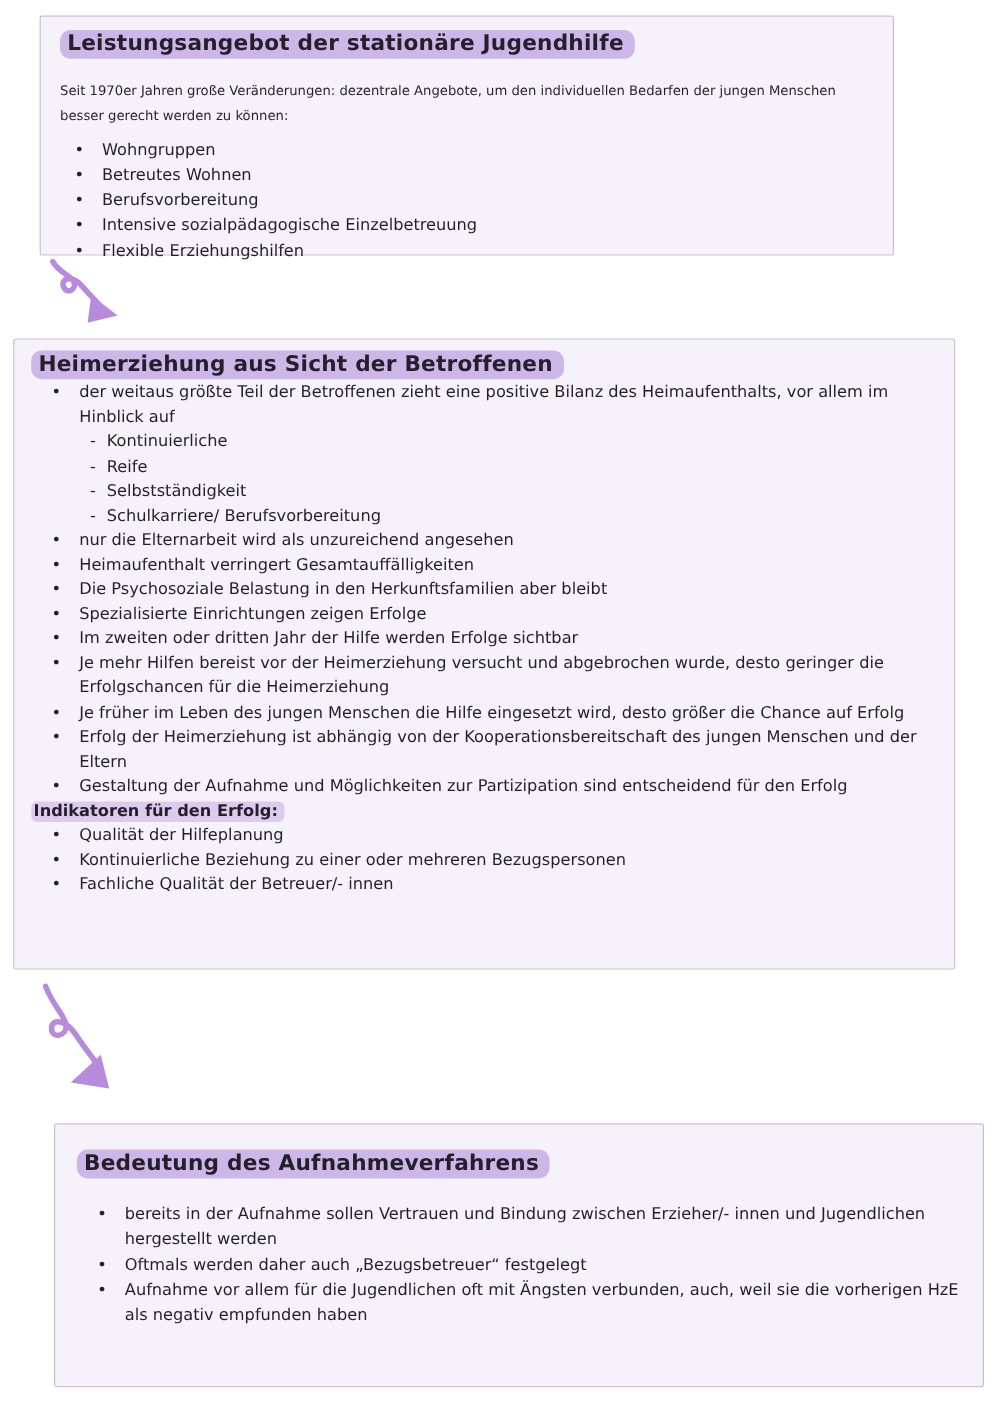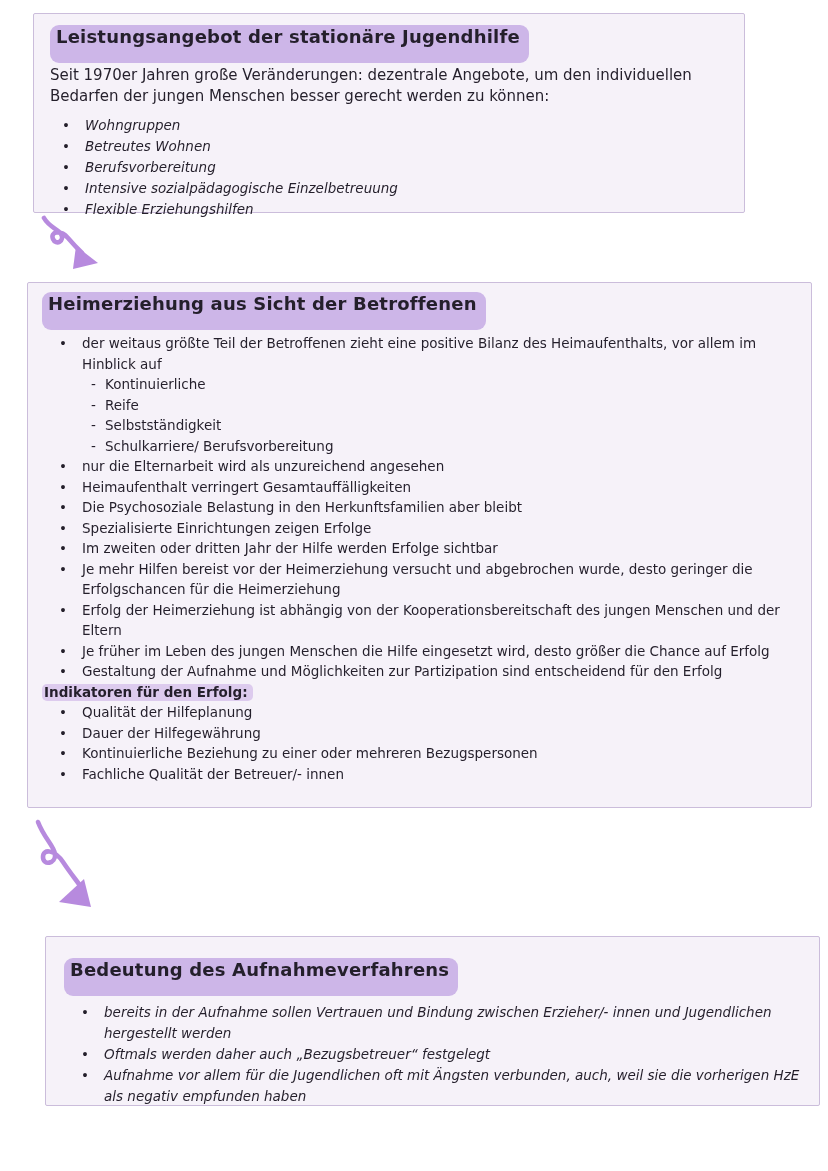--- a/index.html
+++ b/index.html
@@ -10,41 +10,41 @@
     position:relative;
     overflow:hidden;
   }
   .card {
     position:absolute;
     background:var(--box-fill,#f6f2f9);
     border:1.6px solid var(--box-border,#cbbddb);
     border-radius:2px;
   }
   .card1 { left:33px;  top:13px;  width:712px; height:200px; padding:10px 16px; }
-  .card2 { left:27px;  top:282px; width:785px; height:526px; padding:8px 14px; }
-  .card3 { left:45px;  top:936px; width:775px; height:170px; padding:20px 18px; }
+  .card2 { left:11px;  top:282px; width:785px; height:526px; padding:8px 14px; }
+  .card3 { left:45px;  top:936px; width:775px; height:220px; padding:20px 18px; }
 
   .card-title { font-size:18px; font-weight:bold; letter-spacing:.2px; line-height:26px; }
   .hl {
     background:var(--highlight,#cdb6e8);
     border-radius:9px;
-    padding:1px 9px 16px 6px;
-  }
-
-  .intro { margin-top:15px; font-size:15px; line-height:21px; }
-
-  ul.bullets { list-style:none; margin-top:8px;font-style:italic; }
+    padding:1px 9px 2px 6px;
+  }
+
+  .intro { margin-top:15px; font-size:11px; line-height:21px; }
+
+  ul.bullets { list-style:none; margin-top:8px; }
   ul.bullets li { position:relative; font-size:13.5px; line-height:21px; }
   .card1 ul.bullets li { padding-left:35px; }
   .card1 ul.bullets li::before { content:"\2022"; position:absolute; left:12px; }
   .card3 ul.bullets { margin-top:19px; }
   .card3 ul.bullets li { padding-left:40px; }
   .card3 ul.bullets li::before { content:"\2022"; position:absolute; left:17px; }
 
-  .rows { margin-top:16px; }
+  .rows { margin-top:0; }
   .row { position:relative; font-size:13.5px; line-height:20.5px; padding-left:40px; }
   .row .marker { position:absolute; left:17px; }
   .row.kind-bullet .marker::before { content:"\2022"; }
   .row.kind-dash { padding-left:63px; }
   .row.kind-dash .marker { left:49px; }
   .row.kind-dash .marker::before { content:"-"; }
   .row.kind-heading { padding-left:0; font-weight:bold; }
   .row.kind-heading .txt {
     background:var(--highlight-soft,#ddcbee);
     border-radius:5px;
@@ -135,48 +135,44 @@
           <span class="txt">Im zweiten oder dritten Jahr der Hilfe werden Erfolge sichtbar</span>
         </div>
 
         <div class="row kind-bullet">
           <span class="marker"></span>
           <span class="txt">Je mehr Hilfen bereist vor der Heimerziehung versucht und abgebrochen wurde, desto geringer die Erfolgschancen für die Heimerziehung</span>
         </div>
 
         <div class="row kind-bullet">
           <span class="marker"></span>
+          <span class="txt">Je früher im Leben des jungen Menschen die Hilfe eingesetzt wird, desto größer die Chance auf Erfolg</span>
+        </div>
+
+        <div class="row kind-bullet">
+          <span class="marker"></span>
           <span class="txt">Erfolg der Heimerziehung ist abhängig von der Kooperationsbereitschaft des jungen Menschen und der Eltern</span>
-        </div>
-
-        <div class="row kind-bullet">
-          <span class="marker"></span>
-          <span class="txt">Je früher im Leben des jungen Menschen die Hilfe eingesetzt wird, desto größer die Chance auf Erfolg</span>
         </div>
 
 
         <div class="row kind-bullet">
           <span class="marker"></span>
           <span class="txt">Gestaltung der Aufnahme und Möglichkeiten zur Partizipation sind entscheidend für den Erfolg</span>
         </div>
 
         <div class="row kind-heading">
           
           <span class="txt">Indikatoren für den Erfolg:</span>
         </div>
 
         <div class="row kind-bullet">
           <span class="marker"></span>
           <span class="txt">Qualität der Hilfeplanung</span>
         </div>
 
-        <div class="row kind-bullet">
-          <span class="marker"></span>
-          <span class="txt">Dauer der Hilfegewährung</span>
-        </div>
 
         <div class="row kind-bullet">
           <span class="marker"></span>
           <span class="txt">Kontinuierliche Beziehung zu einer oder mehreren Bezugspersonen</span>
         </div>
 
 
         <div class="row kind-bullet">
           <span class="marker"></span>
           <span class="txt">Fachliche Qualität der Betreuer/- innen</span>

